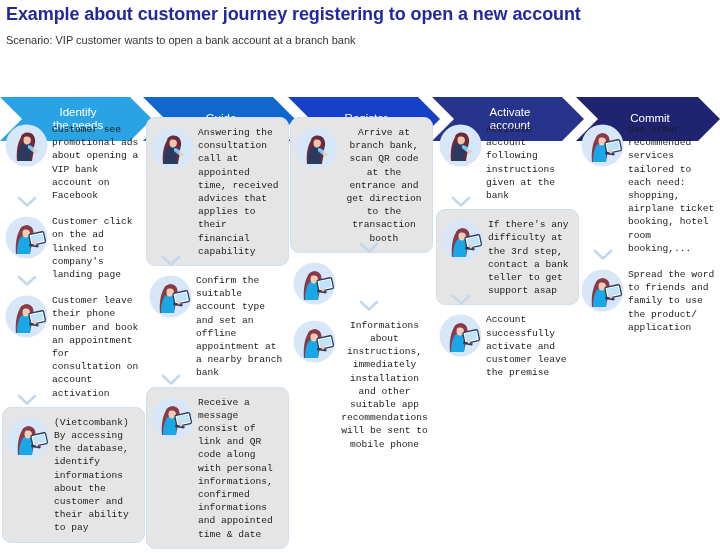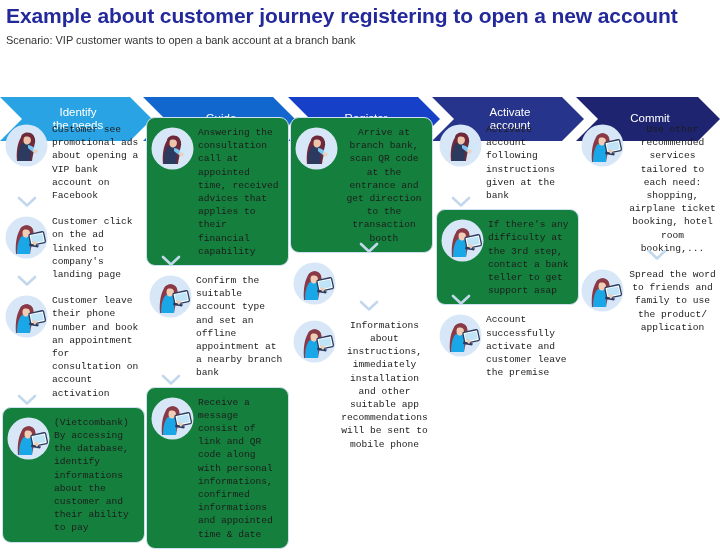--- a/index.html
+++ b/index.html
@@ -17,21 +17,21 @@
     height: 553px;
     background: #ffffff;
     padding: 0;
   }
 
   
   .title {
     position: absolute;
     left: 6px;
     top: 4px;
-    font-size: 21px;
+    font-size: 18px;
     font-weight: bold;
     color: #23299b;
     letter-spacing: -0.1px;
     white-space: nowrap;
   }
   .subtitle {
     position: absolute;
     left: 6px;
     top: 34px;
     font-size: 11px;
@@ -86,21 +86,21 @@
   .step {
     position: relative;
     display: flex;
     align-items: flex-start;
     padding: 5px 4px 5px 2px;
     margin-bottom: 0px;
   }
   .step.boxed {
     border: 1px solid #cfe0f2;
     border-radius: 9px;
-    background: #15803d;
+    background: #e5e5e5;
     padding: 7px 6px 7px 3px;
   }
 
   .avatar {
     flex: 0 0 auto;
     width: 45px;
     height: 45px;
     margin-right: 3px;
     margin-top: 1px;
     position: relative;
@@ -403,21 +403,21 @@
                 <rect x="26" y="18" width="15" height="11" rx="1.3" fill="#ffffff" stroke="#2b3a5e" stroke-width="1.3"></rect>
                 <rect x="27.6" y="19.6" width="11.8" height="7.8" fill="#bfe4f7"></rect>
               </g>
               <path d="M25.5 28.5 L35 30.5 L34 32.5 L25 31 Z" fill="#2b3a5e"></path>
               <path d="M28 26.5 C30 26 32 26.8 33 28.2 L31 31 C29.5 30 28.5 28.2 28 26.5 Z" fill="#f0cdb4"></path>
             </svg>
           </div>
           <div class="step-text">Account successfully activate and customer leave the premise</div>
         </div>
       </div>
-      <div class="column" style="left: 578px; text-align: center;">
+      <div class="column" style="left: 578px;">
         <div class="step">
           <div class="avatar">
             <svg viewBox="0 0 45 45">
               <circle cx="22.5" cy="22.5" r="21" fill="#d7e7f7"></circle>
               <path d="M12 39 C11 28 13 18 17 13 C21 8 29 10 29.5 17 C30 24 27 32 26 39 Z" fill="#8a3a46"></path>
               <path d="M13 39 C13 31 14.5 24 18 21 L25 21 C26.5 27 26.5 34 26 39 Z" fill="#1aa7e8"></path>
               <path d="M18.5 18 C18.5 13 24 12 25.5 16 C27 20 24 23 21 22.5 C19 22 18.5 20 18.5 18 Z" fill="#f0cdb4"></path>
               <path d="M16 15 C17 10 25 9 28 13 C30 16 29 19 28 20 C27.5 16 24 14 20 14.5 C18 14.8 16.5 16.5 16 15 Z" fill="#8a3a46"></path>
               <path d="M23 23 C26 23.5 30 26 32 28.5 L29 31 C27 29 24 27 23 26 Z" fill="#1aa7e8"></path>
               <g transform="rotate(-12 33 25)">

